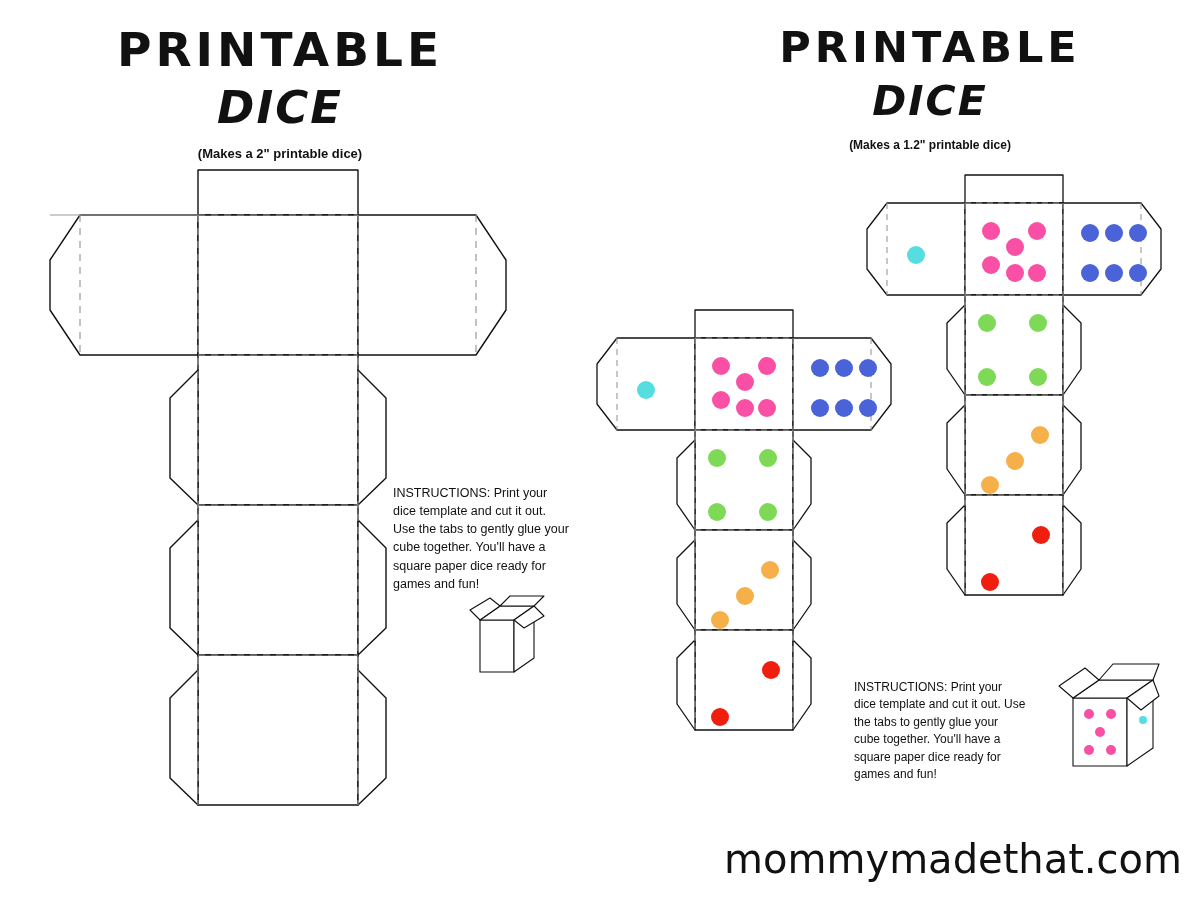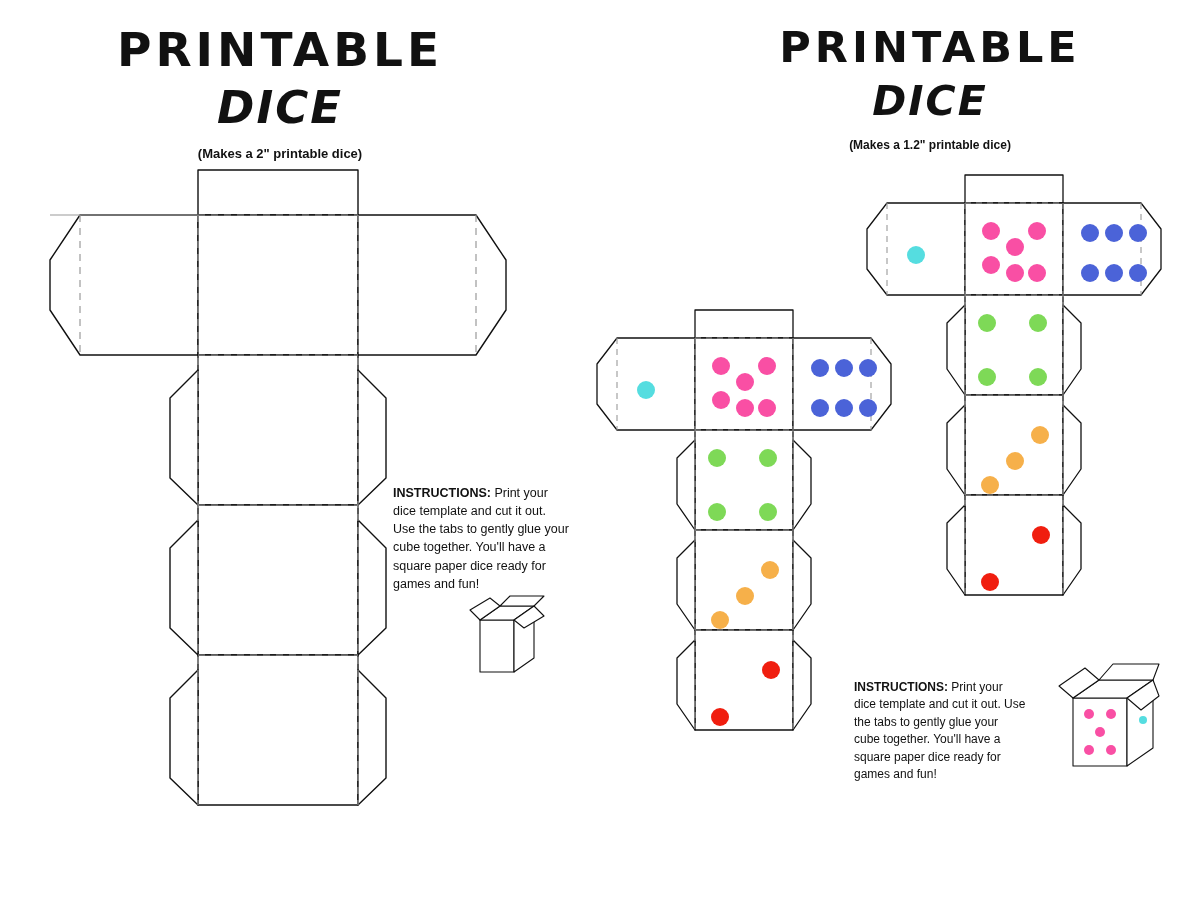--- a/index.html
+++ b/index.html
@@ -50,21 +50,21 @@
   #title-right .title-sub { font-size:41px; margin-top:12px; }
   #title-right .title-note { font-size:12px; margin-top:16px; }
 
   
   .instructions {
     position:absolute;
     font-family:"Liberation Sans", sans-serif;
     color:#111;
     line-height:1.45;
   }
-  .instructions b { font-weight:bold; }
+  .instructions b { font-weight:normal; }
 
   
   #footer {
     position:absolute;
     right:18px; bottom:18px;
     font-family:"DejaVu Sans", sans-serif;
     font-size:40px;
     letter-spacing:0px;
     color:#111;
   }
@@ -284,14 +284,15 @@
       <circle cx="56" cy="74" r="5" fill="#f94fa4"></circle>
       <circle cx="45" cy="92" r="5" fill="#f94fa4"></circle>
       <circle cx="34" cy="110" r="5" fill="#f94fa4"></circle>
       <circle cx="56" cy="110" r="5" fill="#f94fa4"></circle>
     </g>
     <g>
       <circle cx="88" cy="80" r="4" fill="#55dde0"></circle>
     </g>
   </svg>
 
+  <div id="footer">mommymadethat.com</div>
 
 </div>
 
 </body></html>

